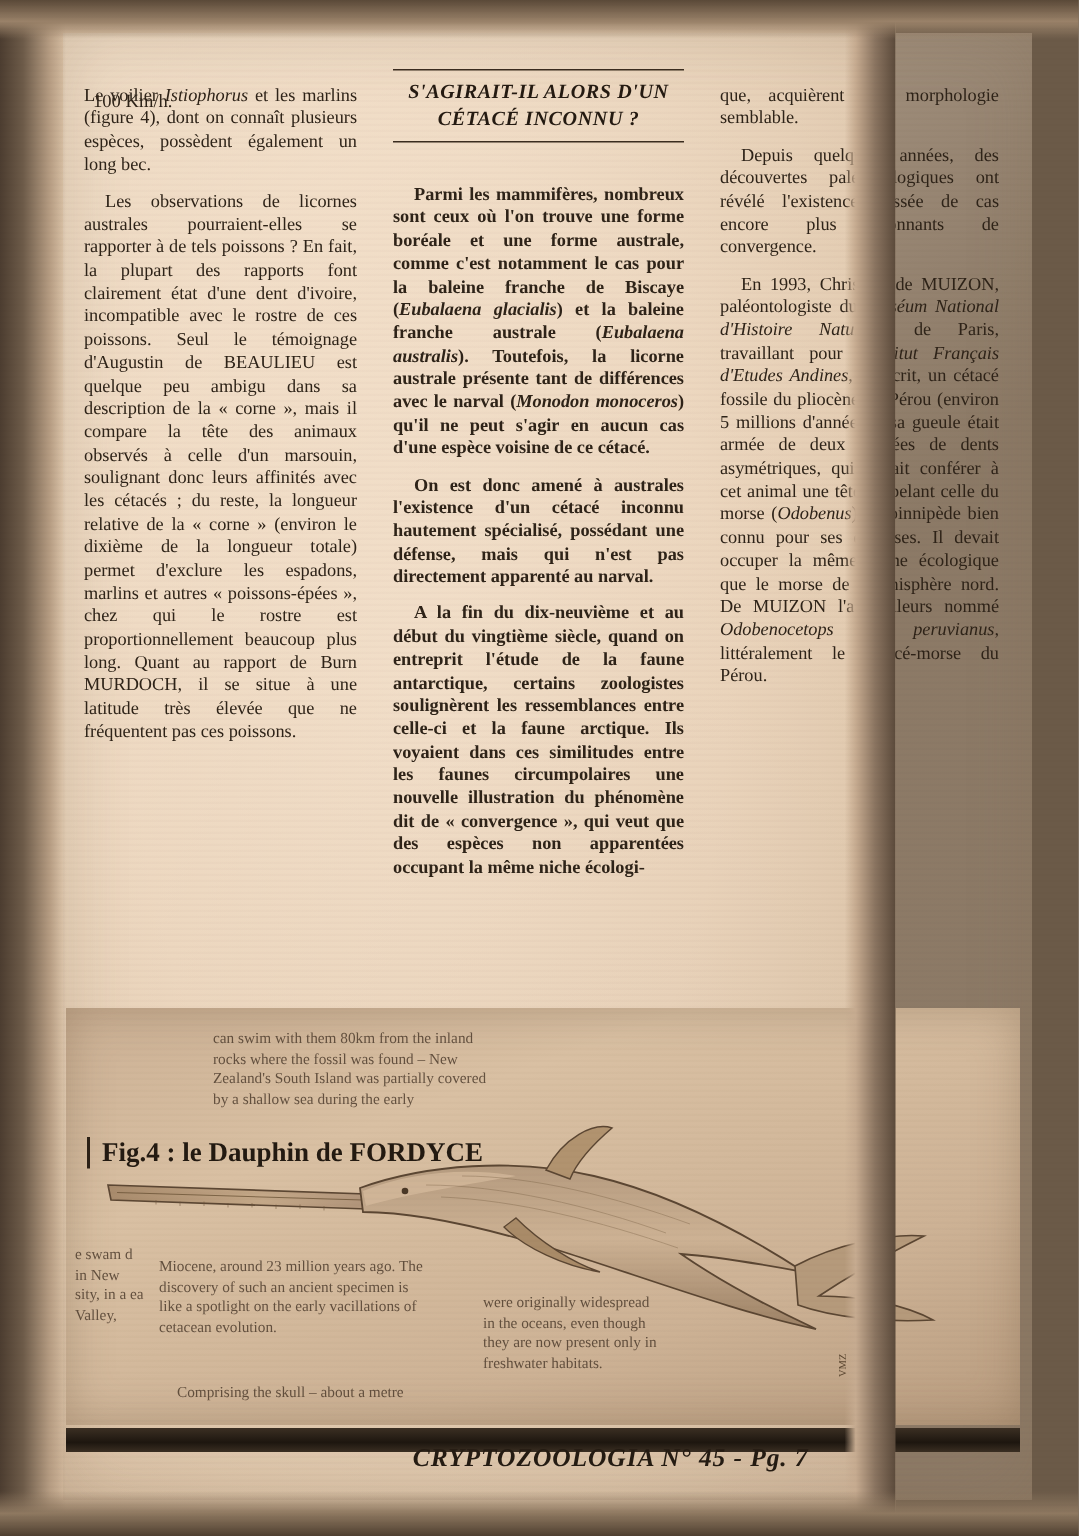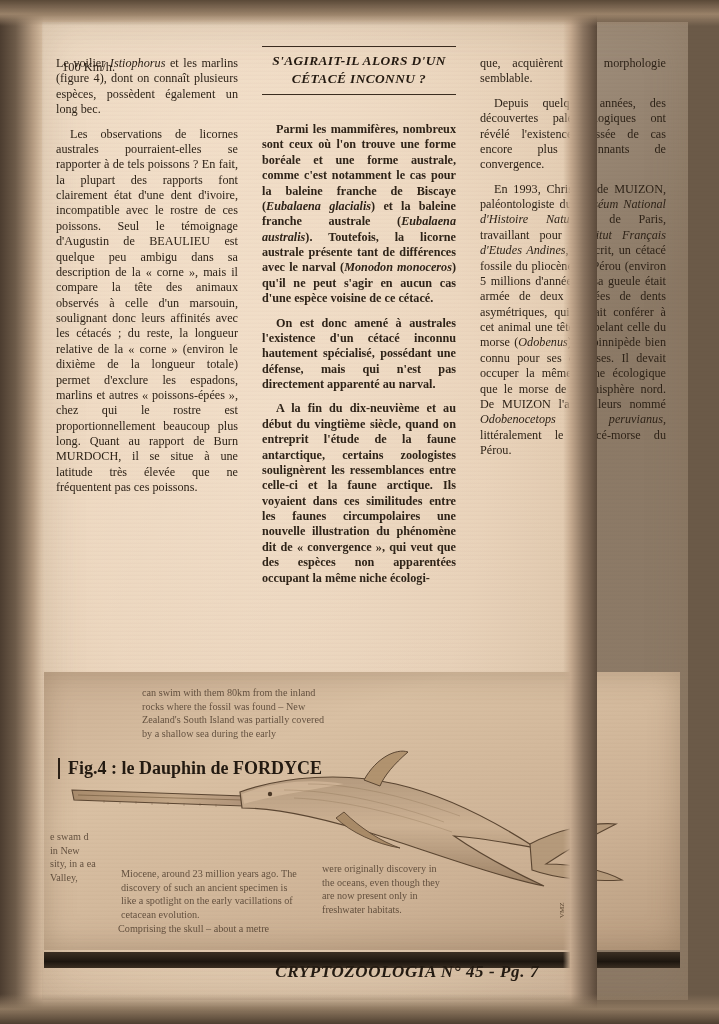--- a/index.html
+++ b/index.html
@@ -181,23 +181,23 @@
       <p>Depuis quelques années, des découvertes paléontologiques ont révélé l'existence passée de cas encore plus étonnants de convergence.</p>
       <p>En 1993, Christian de MUIZON, paléontologiste du <span class="it">Muséum National d'Histoire Naturelle</span> de Paris, travaillant pour l'<span class="it">Institut Français d'Etudes Andines</span>, a décrit, un cétacé fossile du pliocène du Pérou (environ 5 millions d'années) : sa gueule était armée de deux rangées de dents asymétriques, qui devait conférer à cet animal une tête rappelant celle du morse (<span class="it">Odobenus</span>), le pinnipède bien connu pour ses défenses. Il devait occuper la même niche écologique que le morse de l'hémisphère nord. De MUIZON l'a d'ailleurs nommé <span class="it">Odobenocetops peruvianus</span>, littéralement le cétacé-morse du Pérou.</p>
     </div>
 
   </div>
 
   <div class="figure">
 
     <div class="fig-clip-text" style="left:74px; top:14px; width:184px;margin-left:24px;">can swim with them 80km from the inland rocks where the fossil was found – New Zealand's South Island was partially covered by a shallow sea during the early</div>
     <div class="fig-clip-text" style="left:6px; top:158px; width:46px;">e swam d in New sity, in a ea Valley,</div>
-    <div class="fig-clip-text" style="left:77px; top:166px; width:184px;margin-top:29px;">Miocene, around 23 million years ago. The discovery of such an ancient specimen is like a spotlight on the early vacillations of cetacean evolution.</div>
+    <div class="fig-clip-text" style="left:62px; top:166px; width:184px;">Miocene, around 23 million years ago. The discovery of such an ancient specimen is like a spotlight on the early vacillations of cetacean evolution.</div>
     <div class="fig-clip-text" style="left:74px; top:250px; width:200px;">Comprising the skull – about a metre</div>
-    <div class="fig-clip-text" style="left:278px; top:190px; width:120px;">were originally discovery in the oceans, even though they are now present only in freshwater habitats.</div>
+    <div class="fig-clip-text" style="left:278px; top:190px; width:120px;">were originally widespread in the oceans, even though they are now present only in freshwater habitats.</div>
 
     <svg class="fig-svg" width="636" height="278" viewBox="0 0 636 278">
       <defs>
         <linearGradient id="bodyg" x1="0" y1="0" x2="0" y2="1">
           <stop offset="0%" stop-color="#b49madd"></stop>
           <stop offset="0%" stop-color="#b59b7f"></stop>
           <stop offset="45%" stop-color="#cdb294"></stop>
           <stop offset="100%" stop-color="#9c8165"></stop>
         </linearGradient>
         <linearGradient id="rostg" x1="0" y1="0" x2="1" y2="0">

